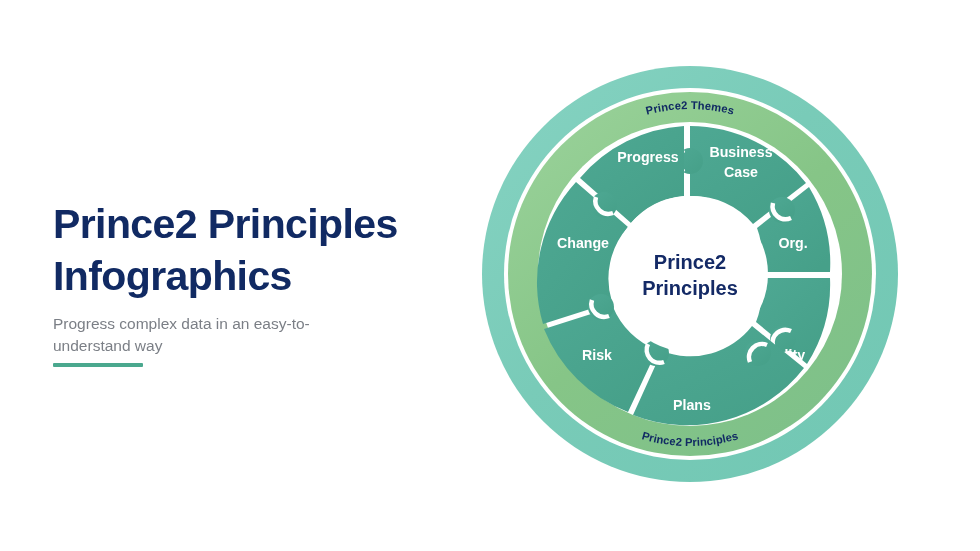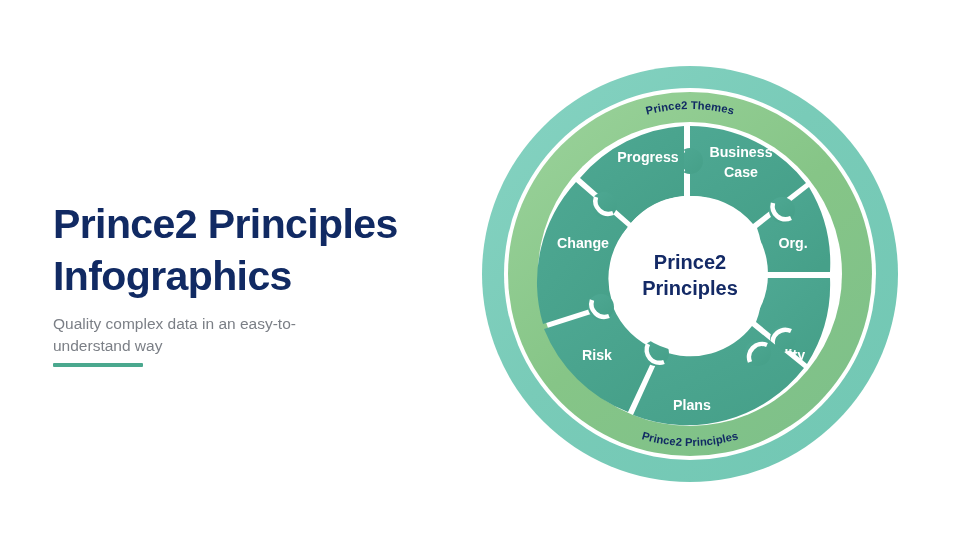--- a/index.html
+++ b/index.html
@@ -98,21 +98,21 @@
   }
 </style>
 </head>
 <body>
 
 <div id="slide">
 
   <div class="text-panel">
     <h1 class="slide-title">Prince2 Principles
 Infographics</h1>
-    <p class="slide-subtitle">Quality complex data in an easy-to-understand way</p>
+    <p class="slide-subtitle">Progress complex data in an easy-to-understand way</p>
     <div class="accent-rule"></div>
   </div>
 
   <div class="wheel-wrap">
     <svg viewBox="0 0 434 448" xmlns="http://www.w3.org/2000/svg">
       <defs>
         <linearGradient id="mintGrad" x1="0" y1="0" x2="1" y2="1">
           <stop offset="0%" stop-color="#86d3c2"></stop>
           <stop offset="45%" stop-color="#79cbb8"></stop>
           <stop offset="100%" stop-color="#71c7b3"></stop>

